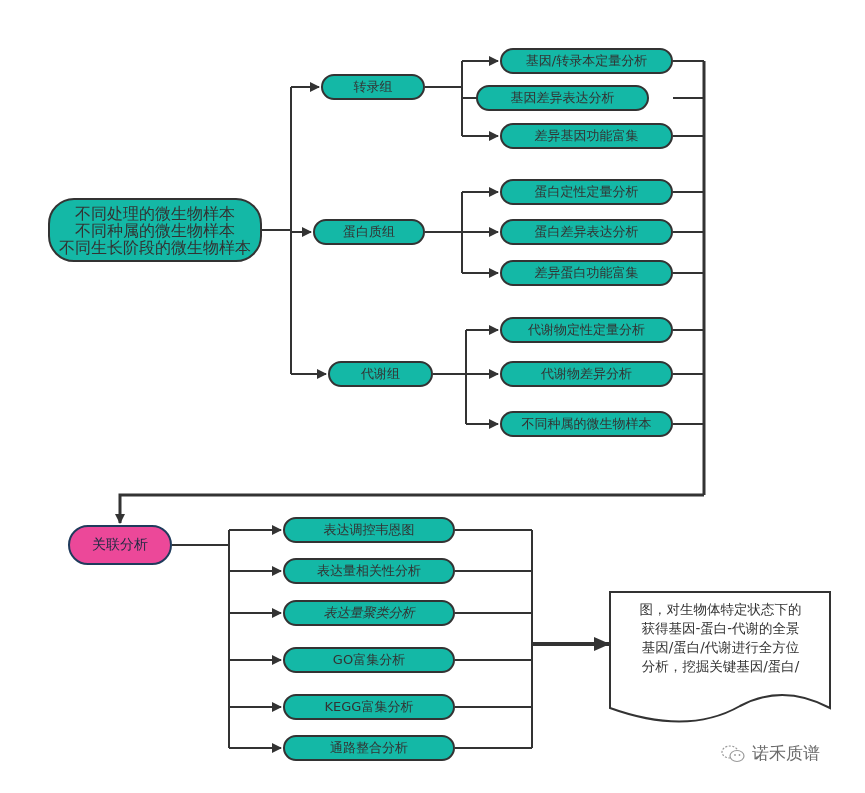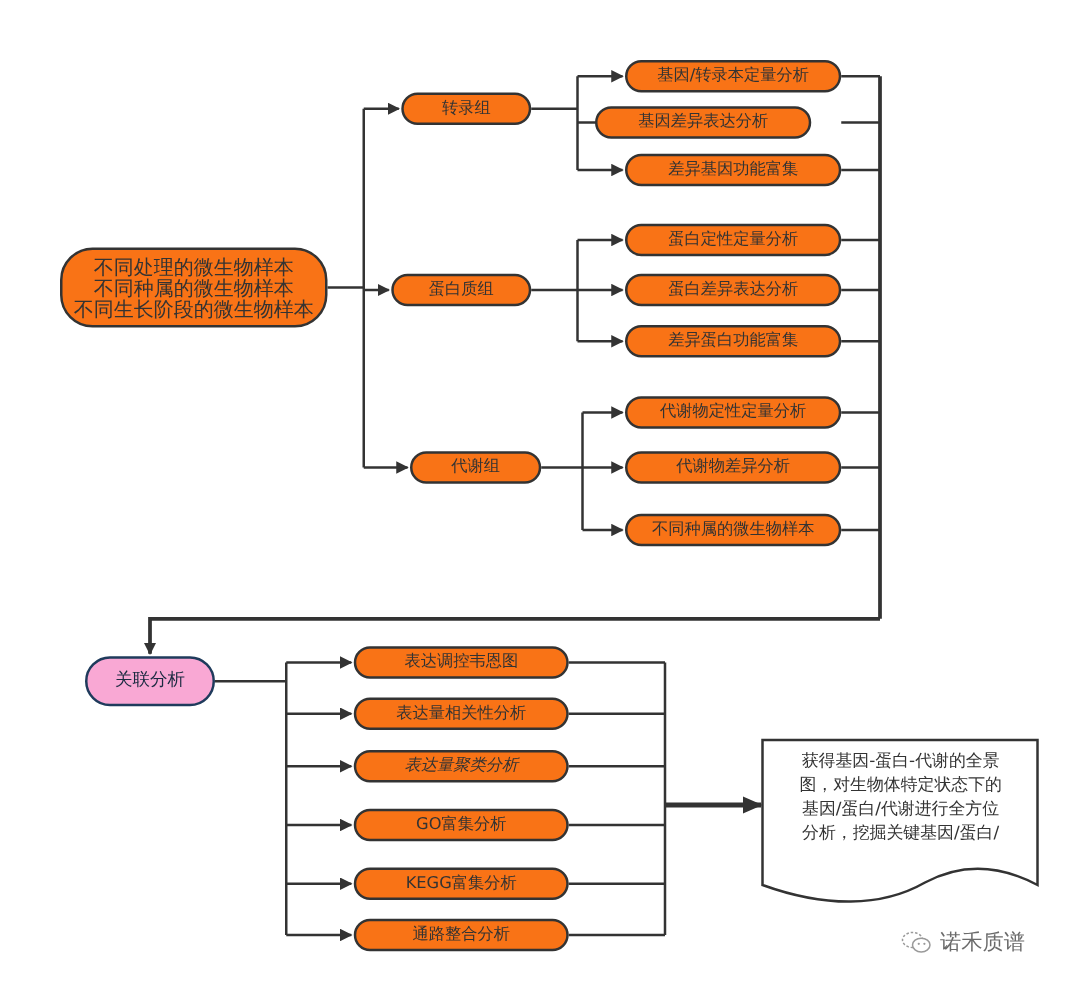--- a/index.html
+++ b/index.html
@@ -1,24 +1,24 @@
 <!DOCTYPE html>
 <html><head>
 <meta charset="utf-8">
 <style>
   html, body { margin: 0; padding: 0; background: #ffffff; }
   body { width: 865px; height: 793px; position: relative; overflow: hidden;
          font-family: "DejaVu Sans", "Liberation Sans", sans-serif; color: #333333; }
   #wires { position: absolute; left: 0; top: 0; width: 865px; height: 793px; }
-  .node { position: absolute; box-sizing: border-box; border: 2px solid #333333; background: #f97316;
+  .node { position: absolute; box-sizing: border-box; border: 2px solid #333333; background: #14b8a6;
           display: flex; align-items: center; justify-content: center; text-align: center;
           font-size: 13px; line-height: 1.25; color: #333333; white-space: nowrap; }
   .pill { border-radius: 14px; }
   .source { border-radius: 26px; font-size: 16px; line-height: 17px; flex-direction: column; }
-  .hub { border-radius: 20px; background: #f9a8d4; border-color: #1f3b5c; font-size: 14px; color: #1a2a40; }
+  .hub { border-radius: 20px; background: #ec4899; border-color: #1f3b5c; font-size: 14px; color: #1a2a40; }
   .doc-text { position: absolute; left: 618px; top: 600px; width: 205px; font-size: 13.5px;
               line-height: 19px; color: #333333; text-align: center; }
   .watermark { position: absolute; left: 720px; top: 742px; display: flex; align-items: center;
                gap: 6px; color: #6b6b6b; font-size: 17px; justify-content: space-between; }
   .wm-icon { width: 26px; height: 20px; position: relative; }
 </style>
 </head>
 <body>
 
 <svg id="wires" viewBox="0 0 865 793">
@@ -104,22 +104,22 @@
 <div class="node hub" style="left:68px; top:525px; width:104px; height:40px;">关联分析</div>
 
 <div class="node pill" style="left:283px; top:517px; width:172px; height:26px;">表达调控韦恩图</div>
 <div class="node pill" style="left:283px; top:558px; width:172px; height:26px;">表达量相关性分析</div>
 <div class="node pill" style="left:283px; top:600px; width:172px; height:26px;font-style:italic;">表达量聚类分析</div>
 <div class="node pill" style="left:283px; top:647px; width:172px; height:26px;">GO富集分析</div>
 <div class="node pill" style="left:283px; top:694px; width:172px; height:26px;">KEGG富集分析</div>
 <div class="node pill" style="left:283px; top:735px; width:172px; height:26px;">通路整合分析</div>
 
 <div class="doc-text">
+  <div>图，对生物体特定状态下的</div>
   <div>获得基因-蛋白-代谢的全景</div>
-  <div>图，对生物体特定状态下的</div>
   <div>基因/蛋白/代谢进行全方位</div>
   <div>分析，挖掘关键基因/蛋白/</div>
 </div>
 
 <div class="watermark">
   <svg class="wm-icon" viewBox="0 0 26 20">
     <ellipse cx="10" cy="8" rx="8" ry="6" fill="none" stroke="#9a9a9a" stroke-width="1.2" stroke-dasharray="2 1.5"></ellipse>
     <ellipse cx="17" cy="12" rx="7" ry="5.5" fill="#ffffff" stroke="#9a9a9a" stroke-width="1.2"></ellipse>
     <circle cx="15" cy="11" r="0.9" fill="#9a9a9a"></circle>
     <circle cx="19.5" cy="11" r="0.9" fill="#9a9a9a"></circle>

